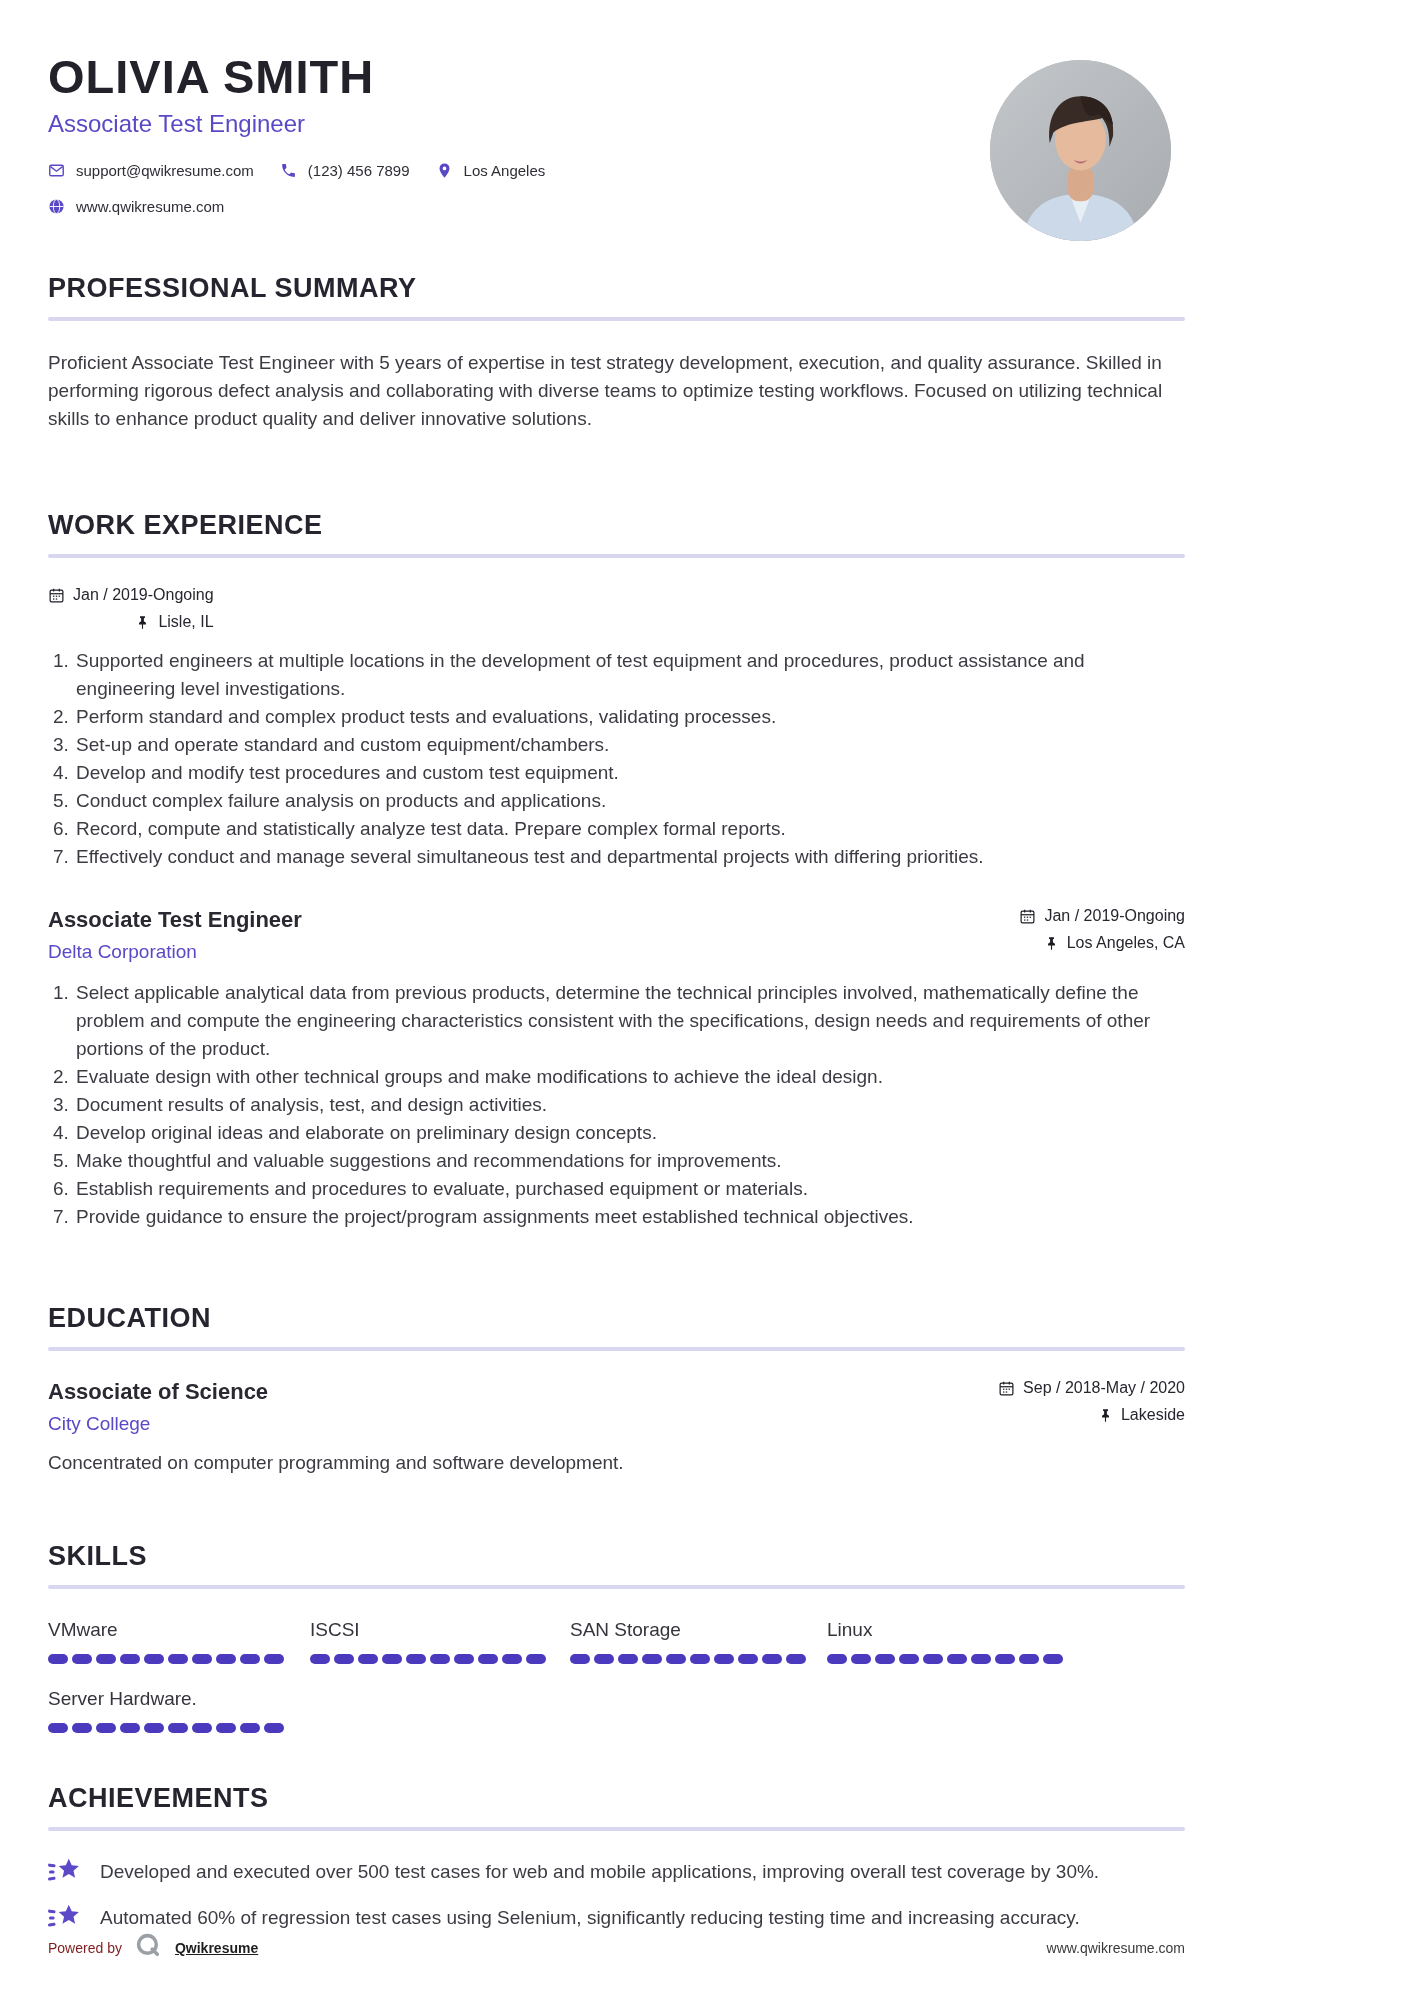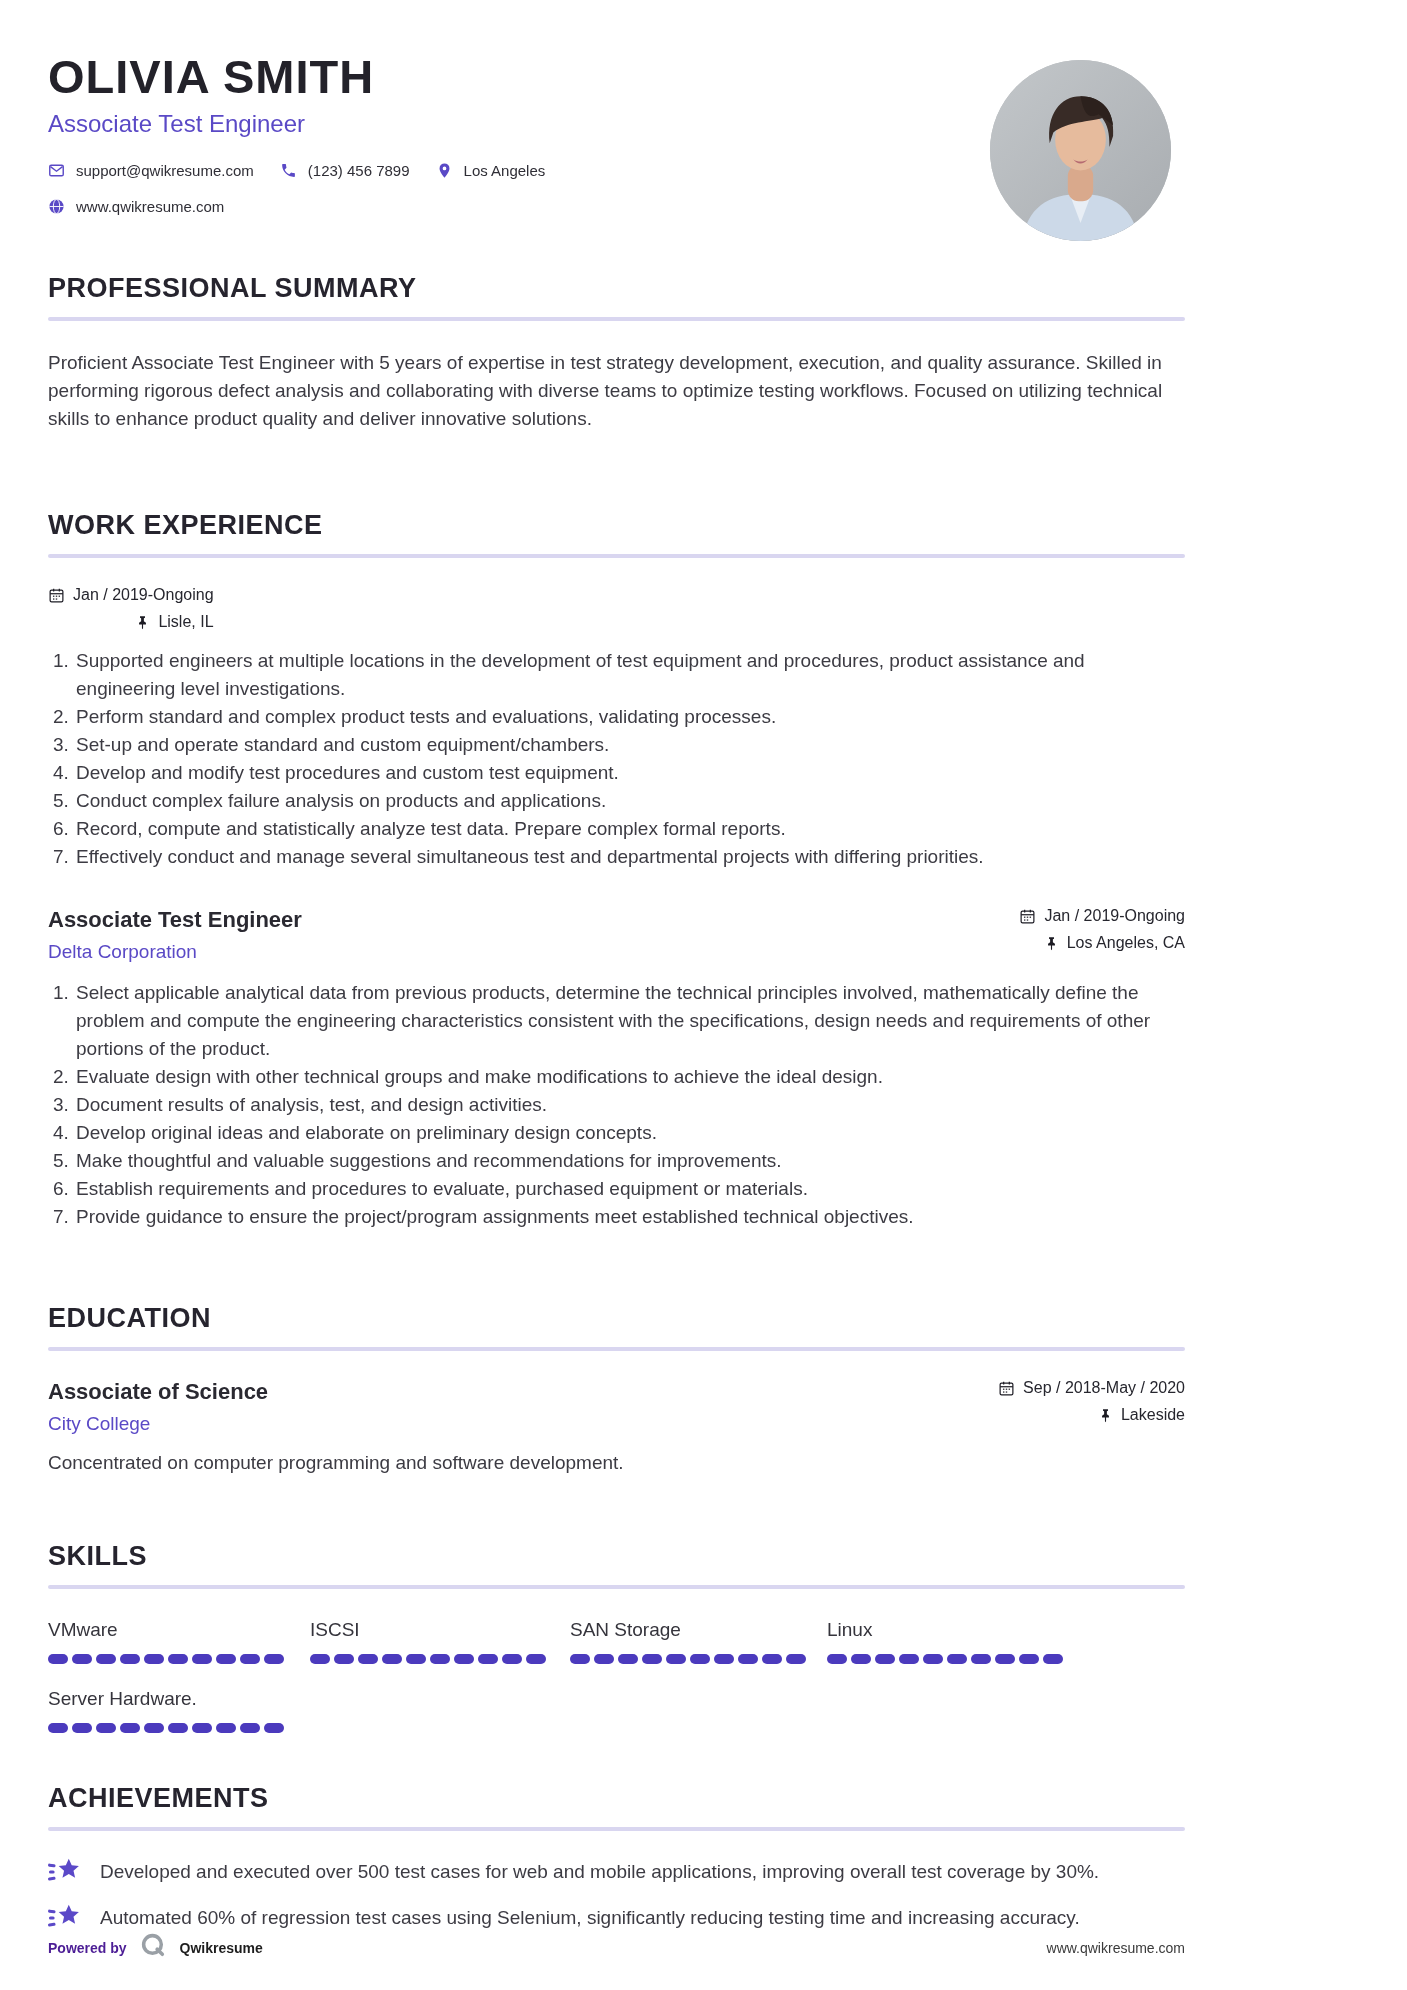--- a/index.html
+++ b/index.html
@@ -150,25 +150,26 @@
   .achv-item .ico{flex-shrink:0;display:inline-flex;}
   
   .footer{
     margin-top:auto;
     display:flex;
     justify-content:space-between;
     align-items:center;
     padding-bottom:62px;
   }
   .footer-left{display:flex;align-items:center;gap:13px;}
-  .powered-by{font-size:14px;color:#4c1d95;font-weight:bold;}
+  .powered-by{font-size:14px;color:#7f1d1d;}
   .brand-link{
     font-size:14px;
     font-weight:700;
     color:#1d1d1d;
+    text-decoration:underline;
     cursor:pointer;
   }
   .site-url{font-size:14px;font-weight:500;color:#3a3a3a;}
   .bottom-strip{
     position:absolute;
     left:0;bottom:0;
     width:100%;height:10px;
     background:#eff1f4;
   }
 </style>

